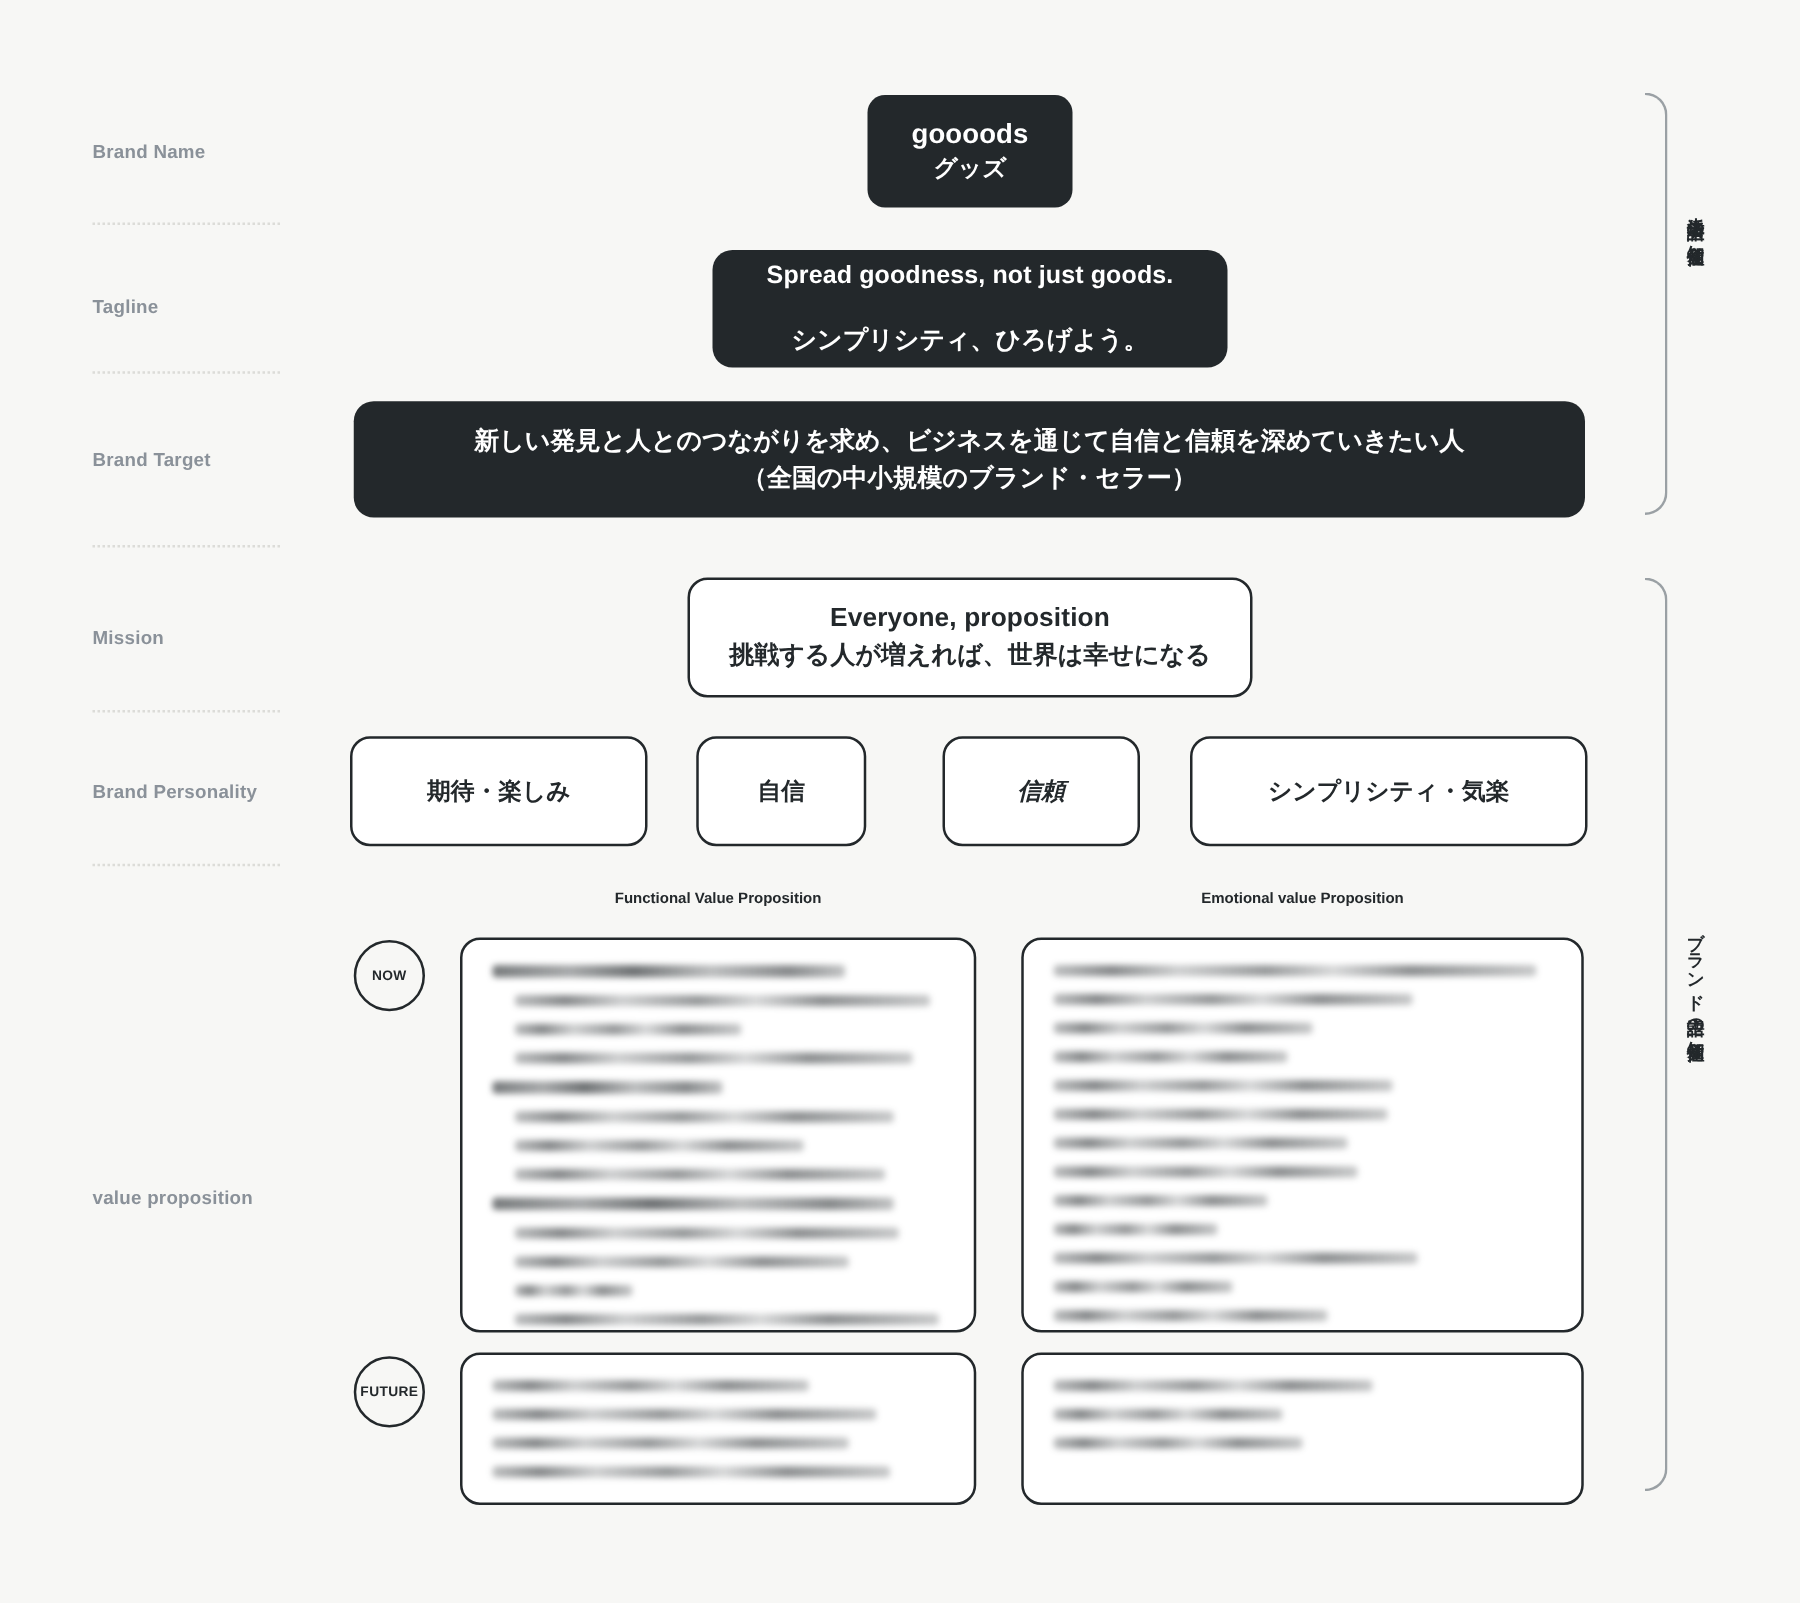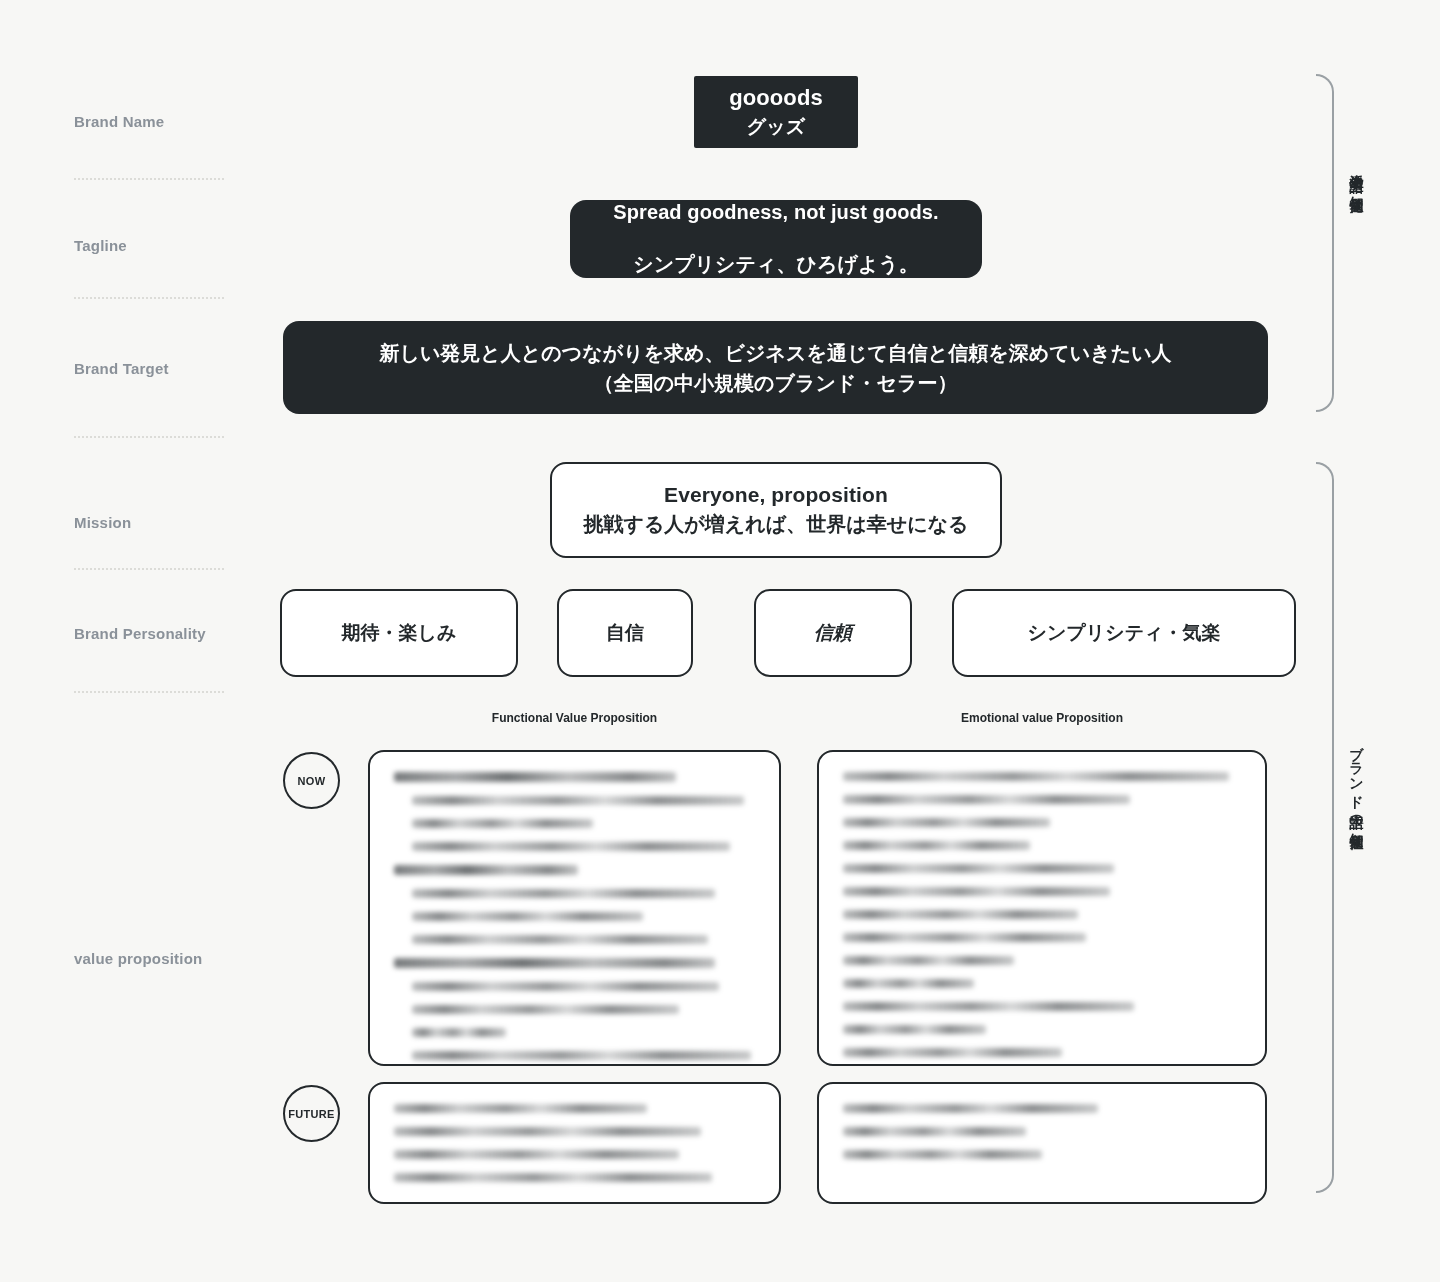--- a/index.html
+++ b/index.html
@@ -68,26 +68,26 @@
     justify-content: center;
     text-align: center;
     font-weight: 700;
     color: #23282b;
   }
 
   .line-en { font-size: 21px; line-height: 1.35; letter-spacing: .1px; }
   .line-jp { font-size: 20px; line-height: 1.45; }
 
   
-  #brand-name-card { left: 694px; top: 76px; width: 164px; height: 72px; border-radius: 2px; }
+  #brand-name-card { left: 694px; top: 76px; width: 164px; height: 90px; border-radius: 14px; }
   #brand-name-card .line-en { font-size: 22px; }
   #brand-name-card .line-jp { font-size: 19px; }
 
   
-  #tagline-card { left: 570px; top: 200px; width: 412px; height: 78px; border-radius: 16px; gap: 24px; }
+  #tagline-card { left: 570px; top: 200px; width: 412px; height: 94px; border-radius: 16px; gap: 24px; }
   #tagline-card .line-en { font-size: 20px; }
   #tagline-card .line-jp { font-size: 20px; }
 
   
   #brand-target-card { left: 283px; top: 321px; width: 985px; height: 93px; border-radius: 16px; }
   #brand-target-card .line-jp { font-size: 20px; line-height: 1.5; }
 
   
   #mission-card { left: 550px; top: 462px; width: 452px; height: 96px; }
   #mission-card .line-en { font-size: 21px; }
@@ -96,21 +96,21 @@
   
   .personality-card {
     position: absolute;
     top: 589px;
     height: 88px;
     font-size: 19px;
   }
   #pers-0 { left: 280px; width: 238px; }
   #pers-1 { left: 557px; width: 136px; }
   #pers-2 { left: 754px; width: 158px; font-style: italic; }
-  #pers-3 { left: 952px; width: 344px; }
+  #pers-3 { left: 952px; width: 318px; }
 
   
   .vp-col-header {
     position: absolute;
     font-size: 12px;
     font-weight: 700;
     color: #23282b;
     text-align: center;
   }
   #vp-head-func { left: 368px; top: 711px; width: 413px; }
@@ -203,21 +203,21 @@
 </style>
 </head>
 <body>
 
 <div class="canvas">
 
   <div class="sidebar">
     <div class="side-label" style="top:113px">Brand Name</div>
     <div class="side-label" style="top:237px">Tagline</div>
     <div class="side-label" style="top:360px">Brand Target</div>
-    <div class="side-label" style="top:514px">Mission</div>
+    <div class="side-label" style="top:502px">Mission</div>
     <div class="side-label" style="top:625px">Brand Personality</div>
     <div class="side-label" style="top:950px">value proposition</div>
 
     <div class="side-divider" style="top:178px"></div>
     <div class="side-divider" style="top:297px"></div>
     <div class="side-divider" style="top:436px"></div>
     <div class="side-divider" style="top:568px"></div>
     <div class="side-divider" style="top:691px"></div>
   </div>
 

